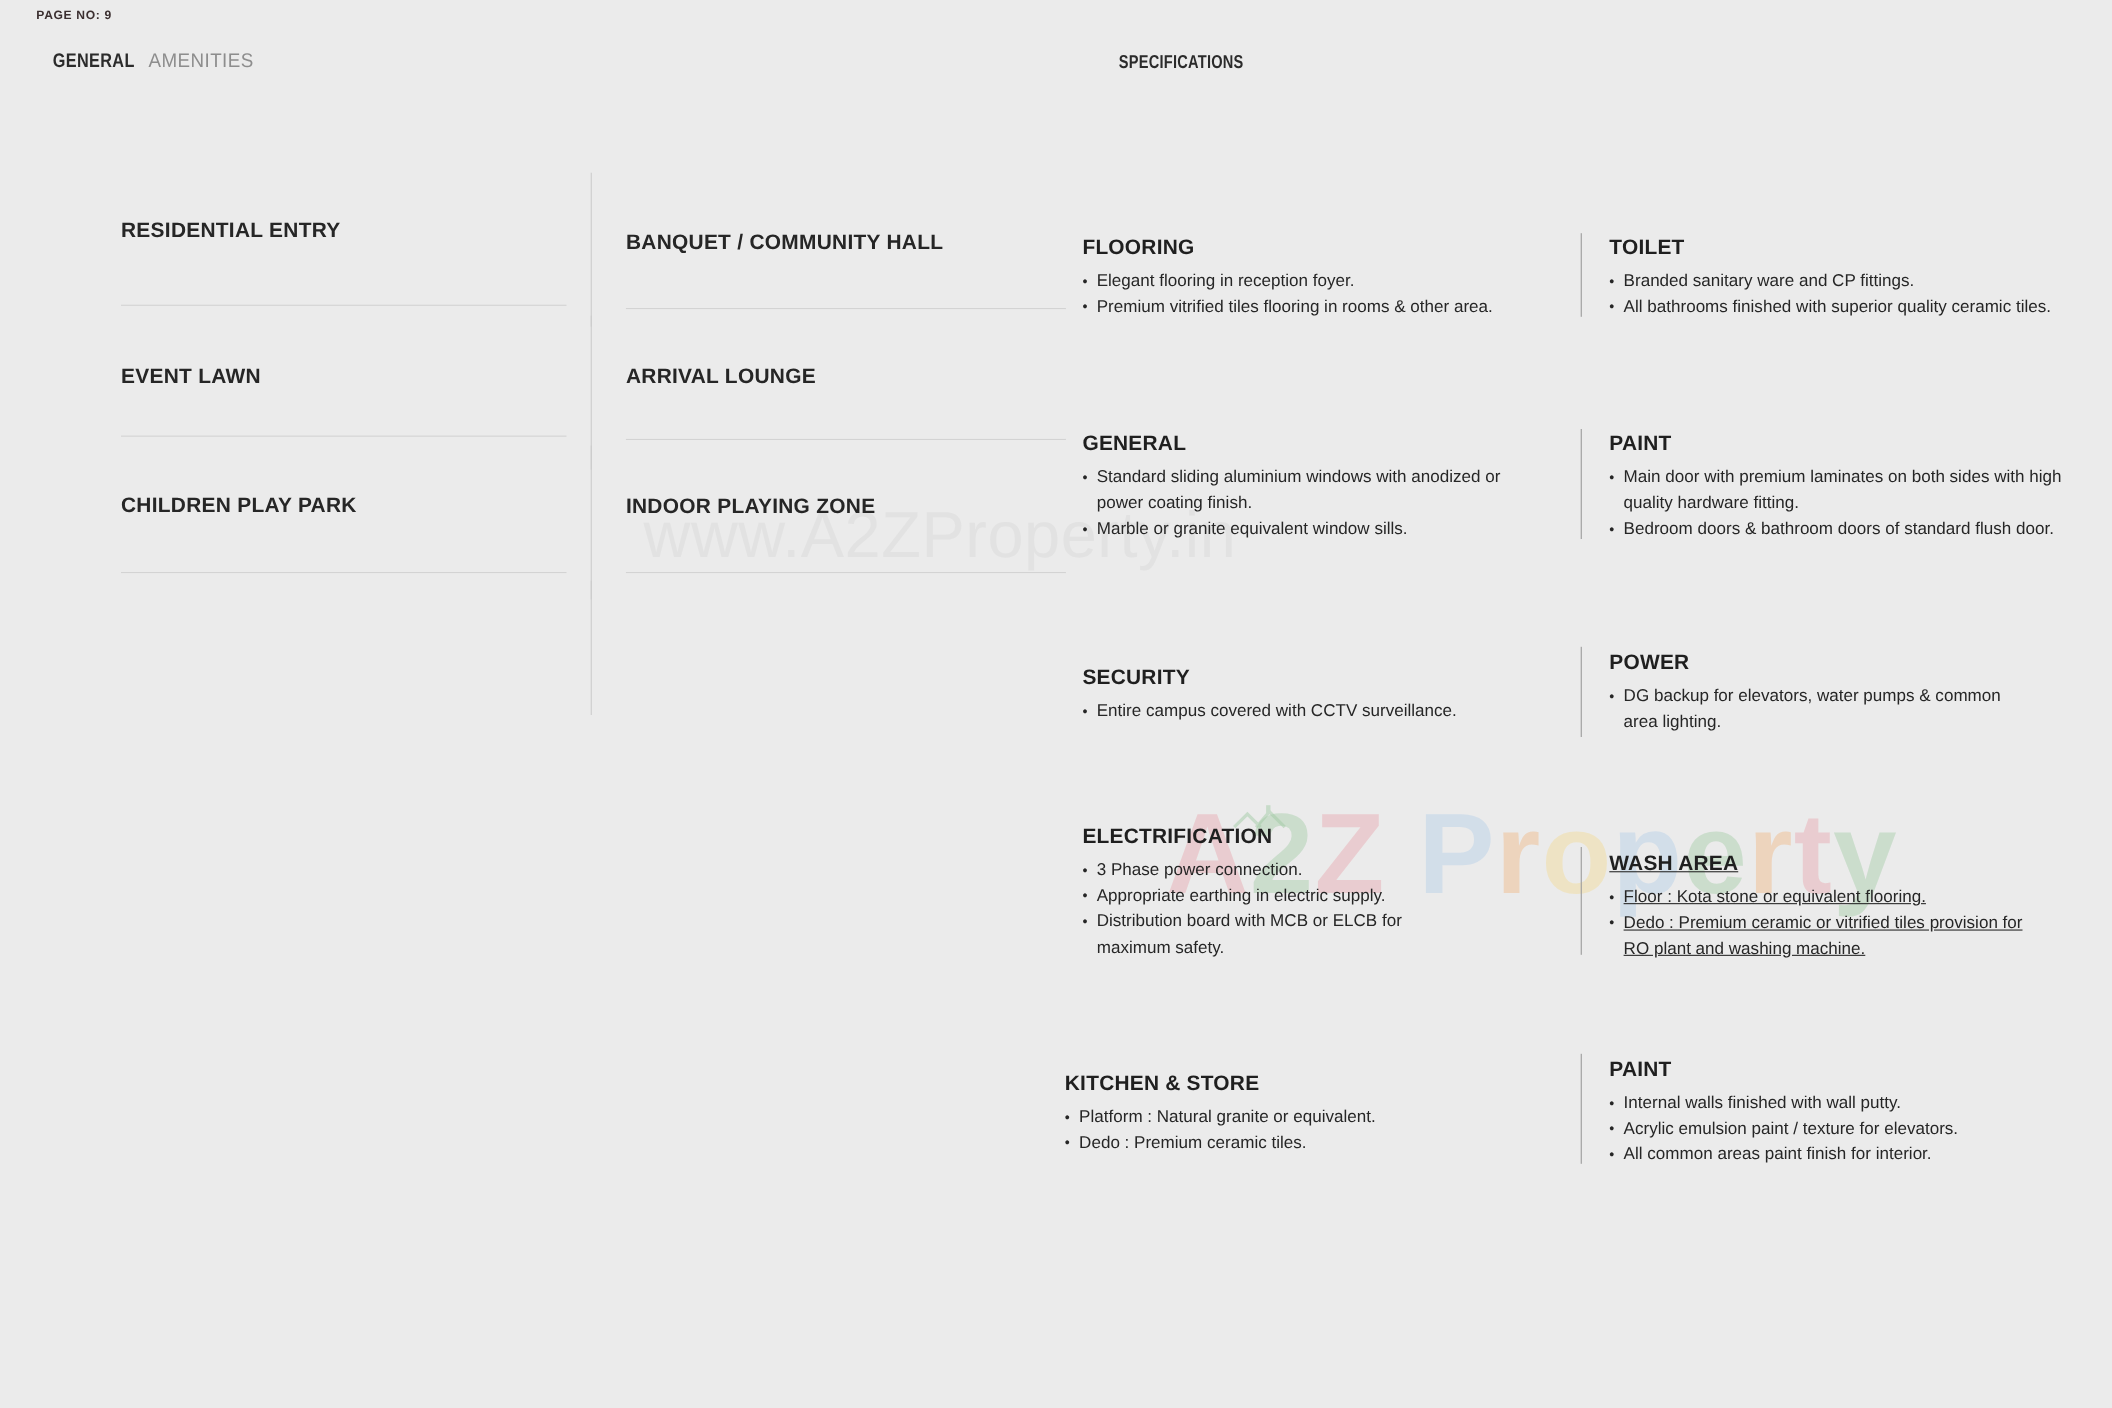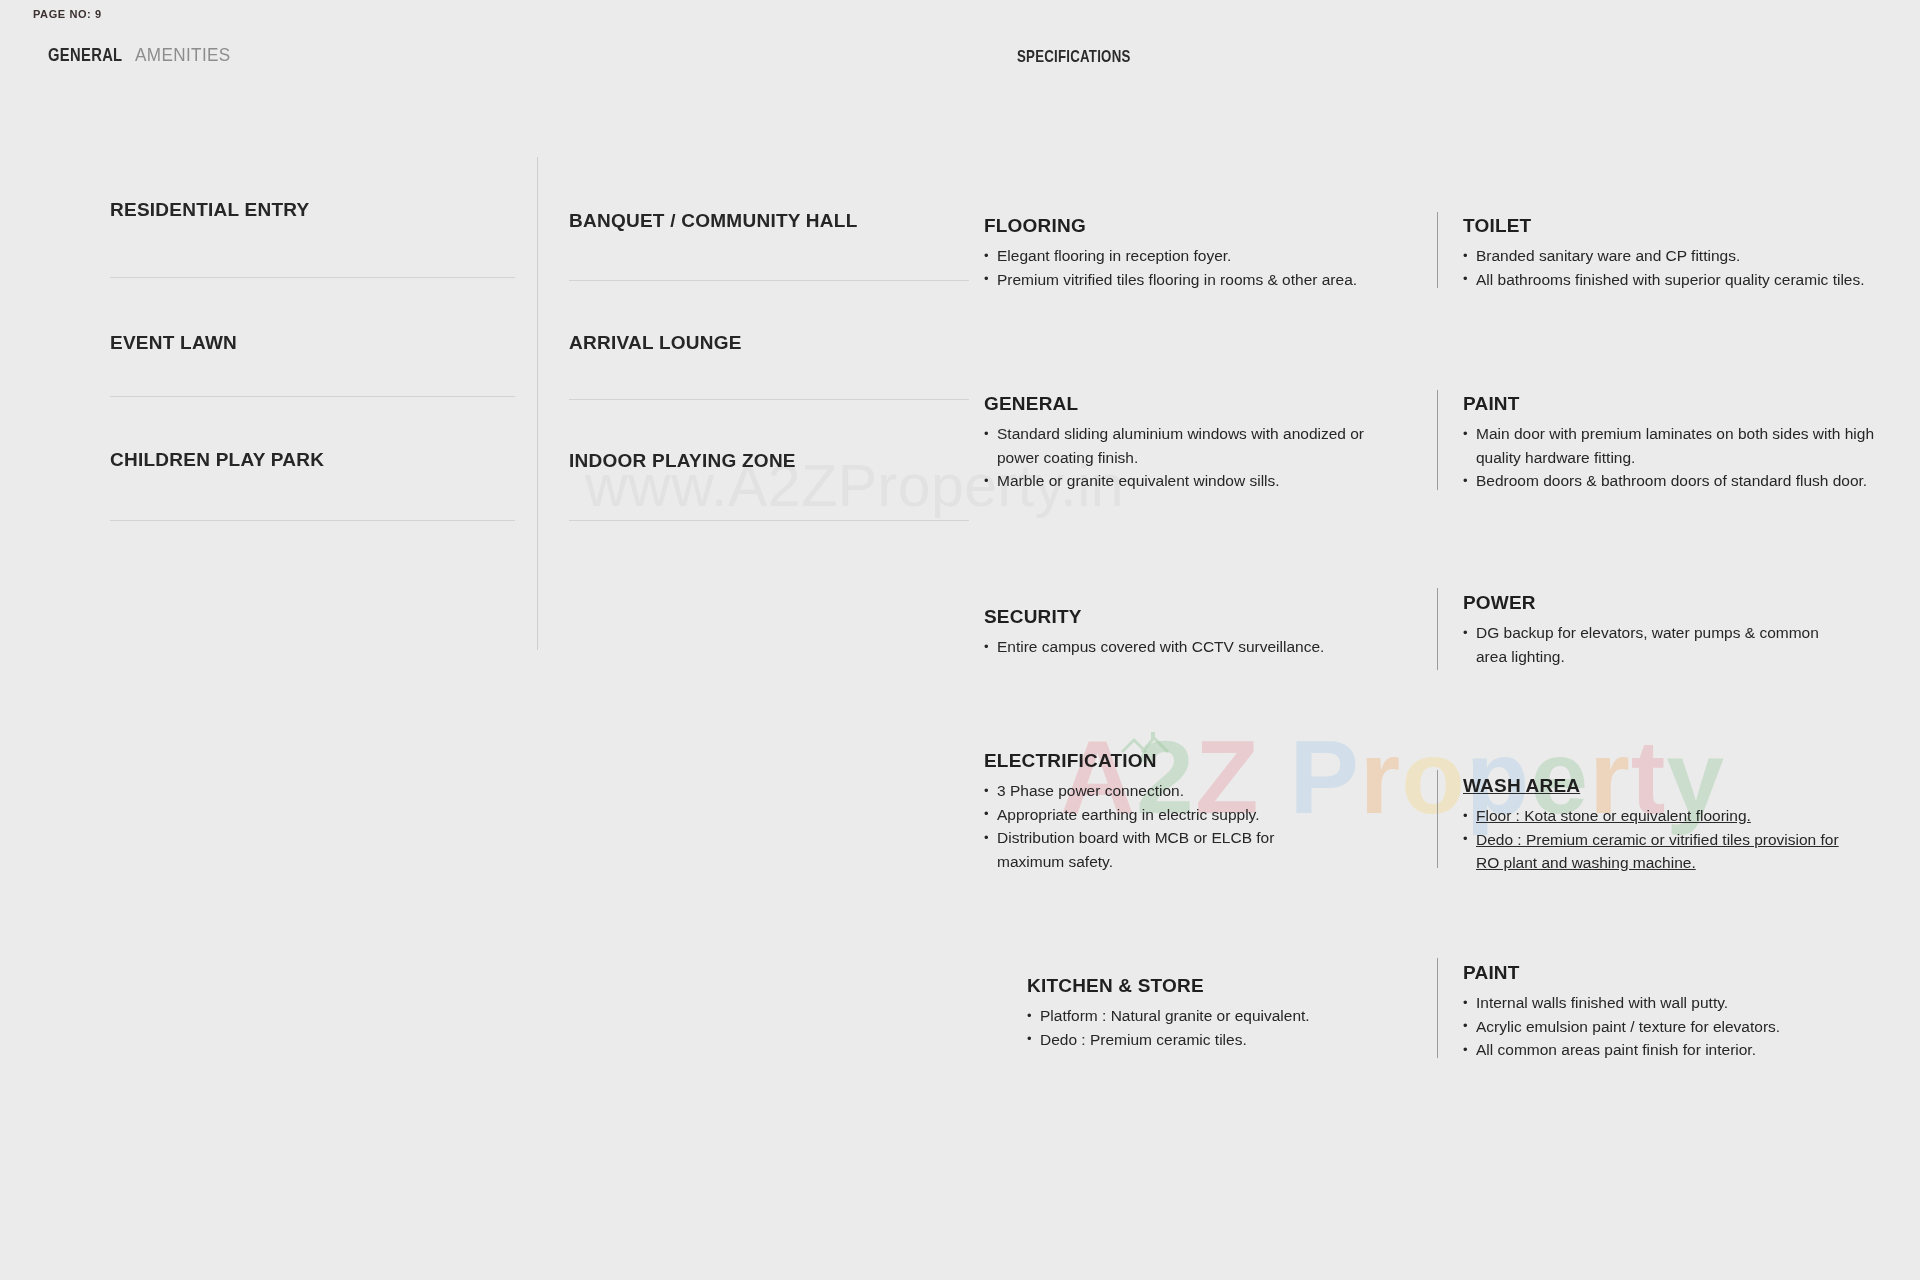--- a/index.html
+++ b/index.html
@@ -276,21 +276,21 @@
 
     <div class="spec-block" style="left:984px; top:750px; width:360px;">
       <div class="spec-head">ELECTRIFICATION</div>
       <ul class="spec-list">
         <li>3 Phase power connection.</li>
         <li>Appropriate earthing in electric supply.</li>
         <li>Distribution board with MCB or ELCB for maximum safety.</li>
       </ul>
     </div>
 
-    <div class="spec-block" style="left:1027px; top:975px; width:430px;">
+    <div class="spec-block" style="left:968px; top:975px; width:430px;">
       <div class="spec-head">KITCHEN &amp; STORE</div>
       <ul class="spec-list">
         <li>Platform : Natural granite or equivalent.</li>
         <li>Dedo : Premium ceramic tiles.</li>
       </ul>
     </div>
 
     <div class="spec-divider" style="left:1437px; top:212px; height:76px;"></div>
     <div class="spec-divider" style="left:1437px; top:390px; height:100px;"></div>
     <div class="spec-divider" style="left:1437px; top:588px; height:82px;"></div>

